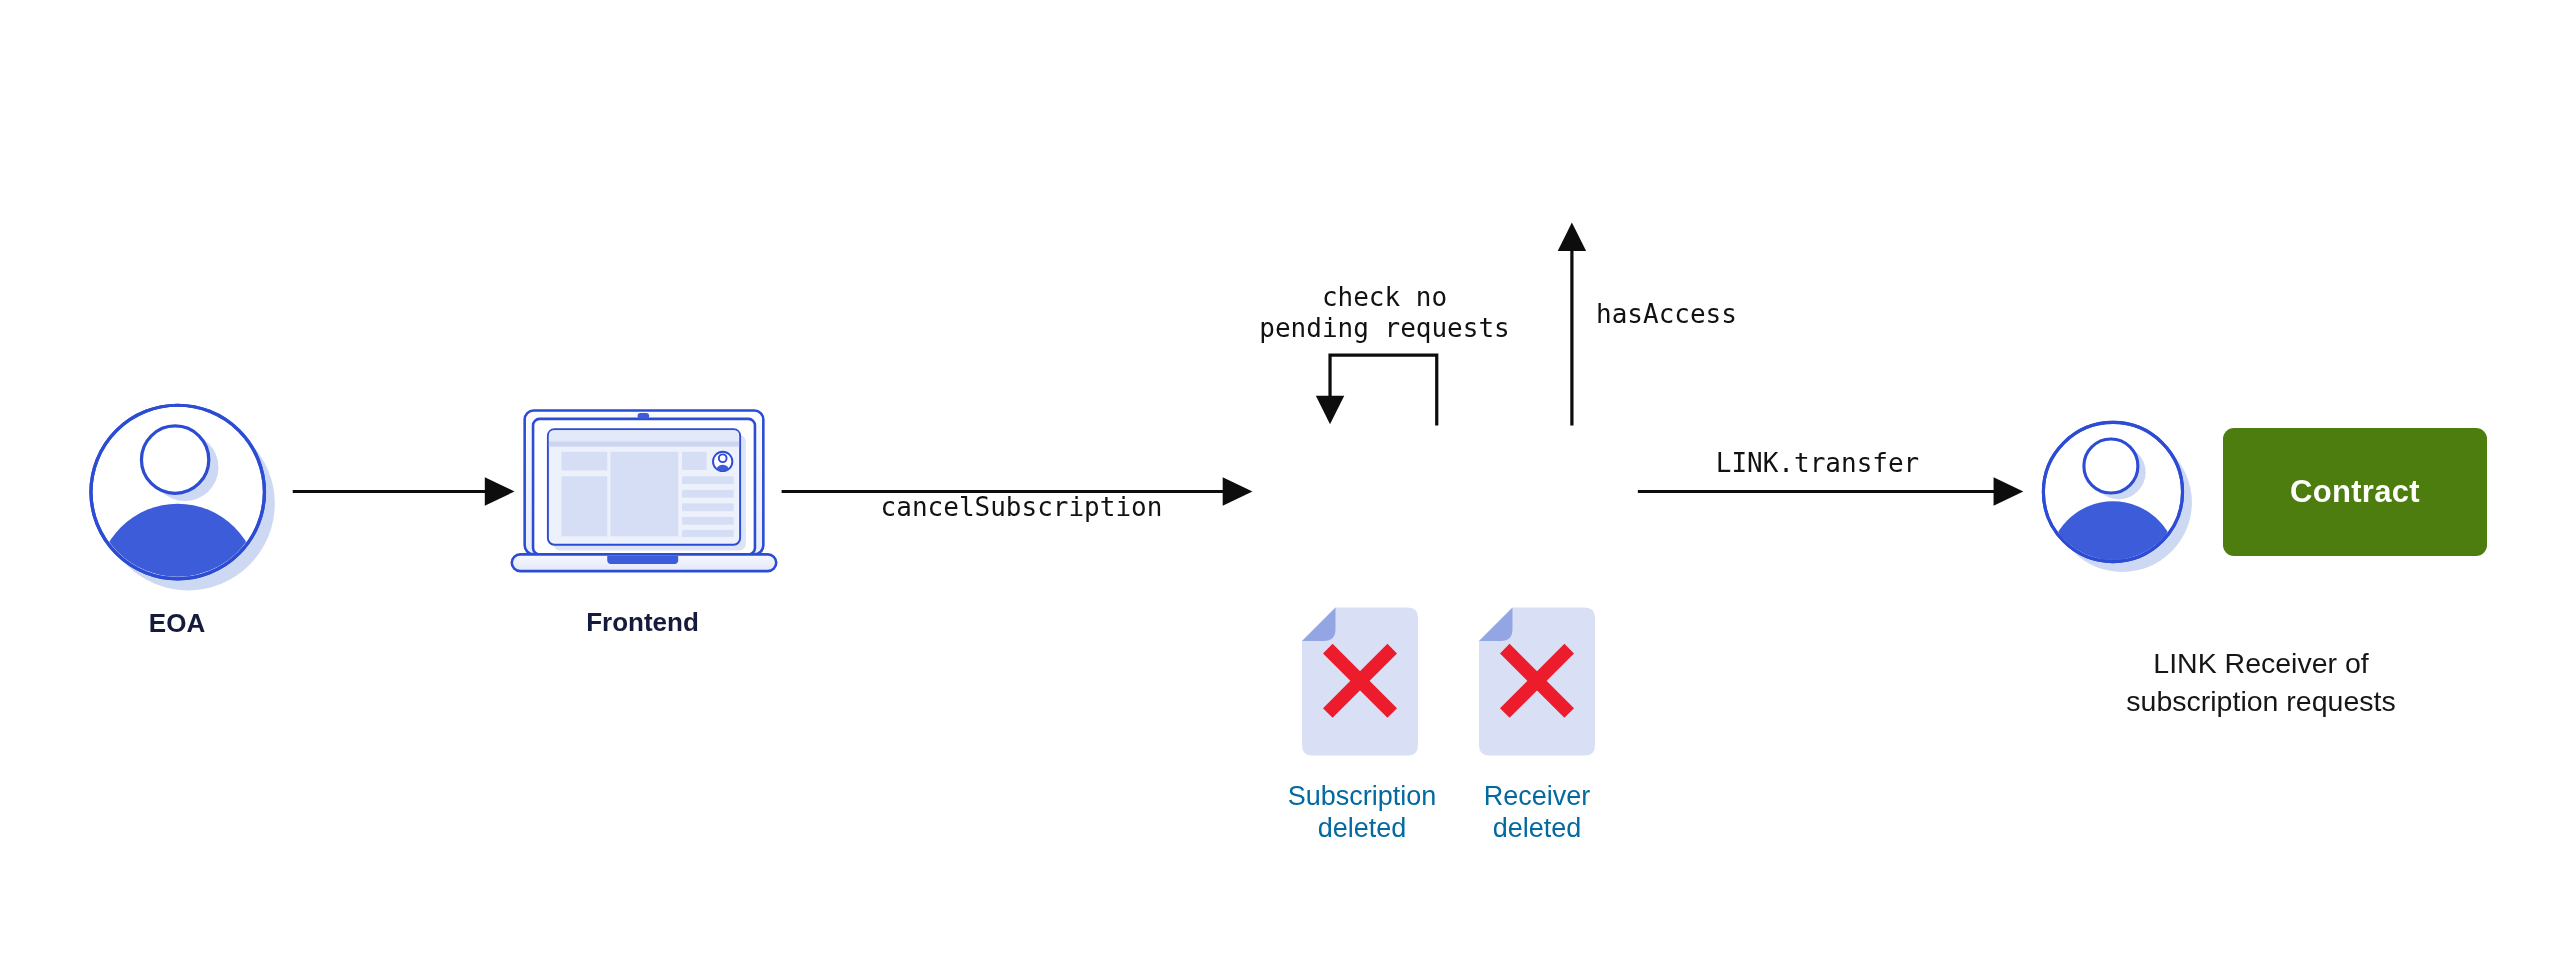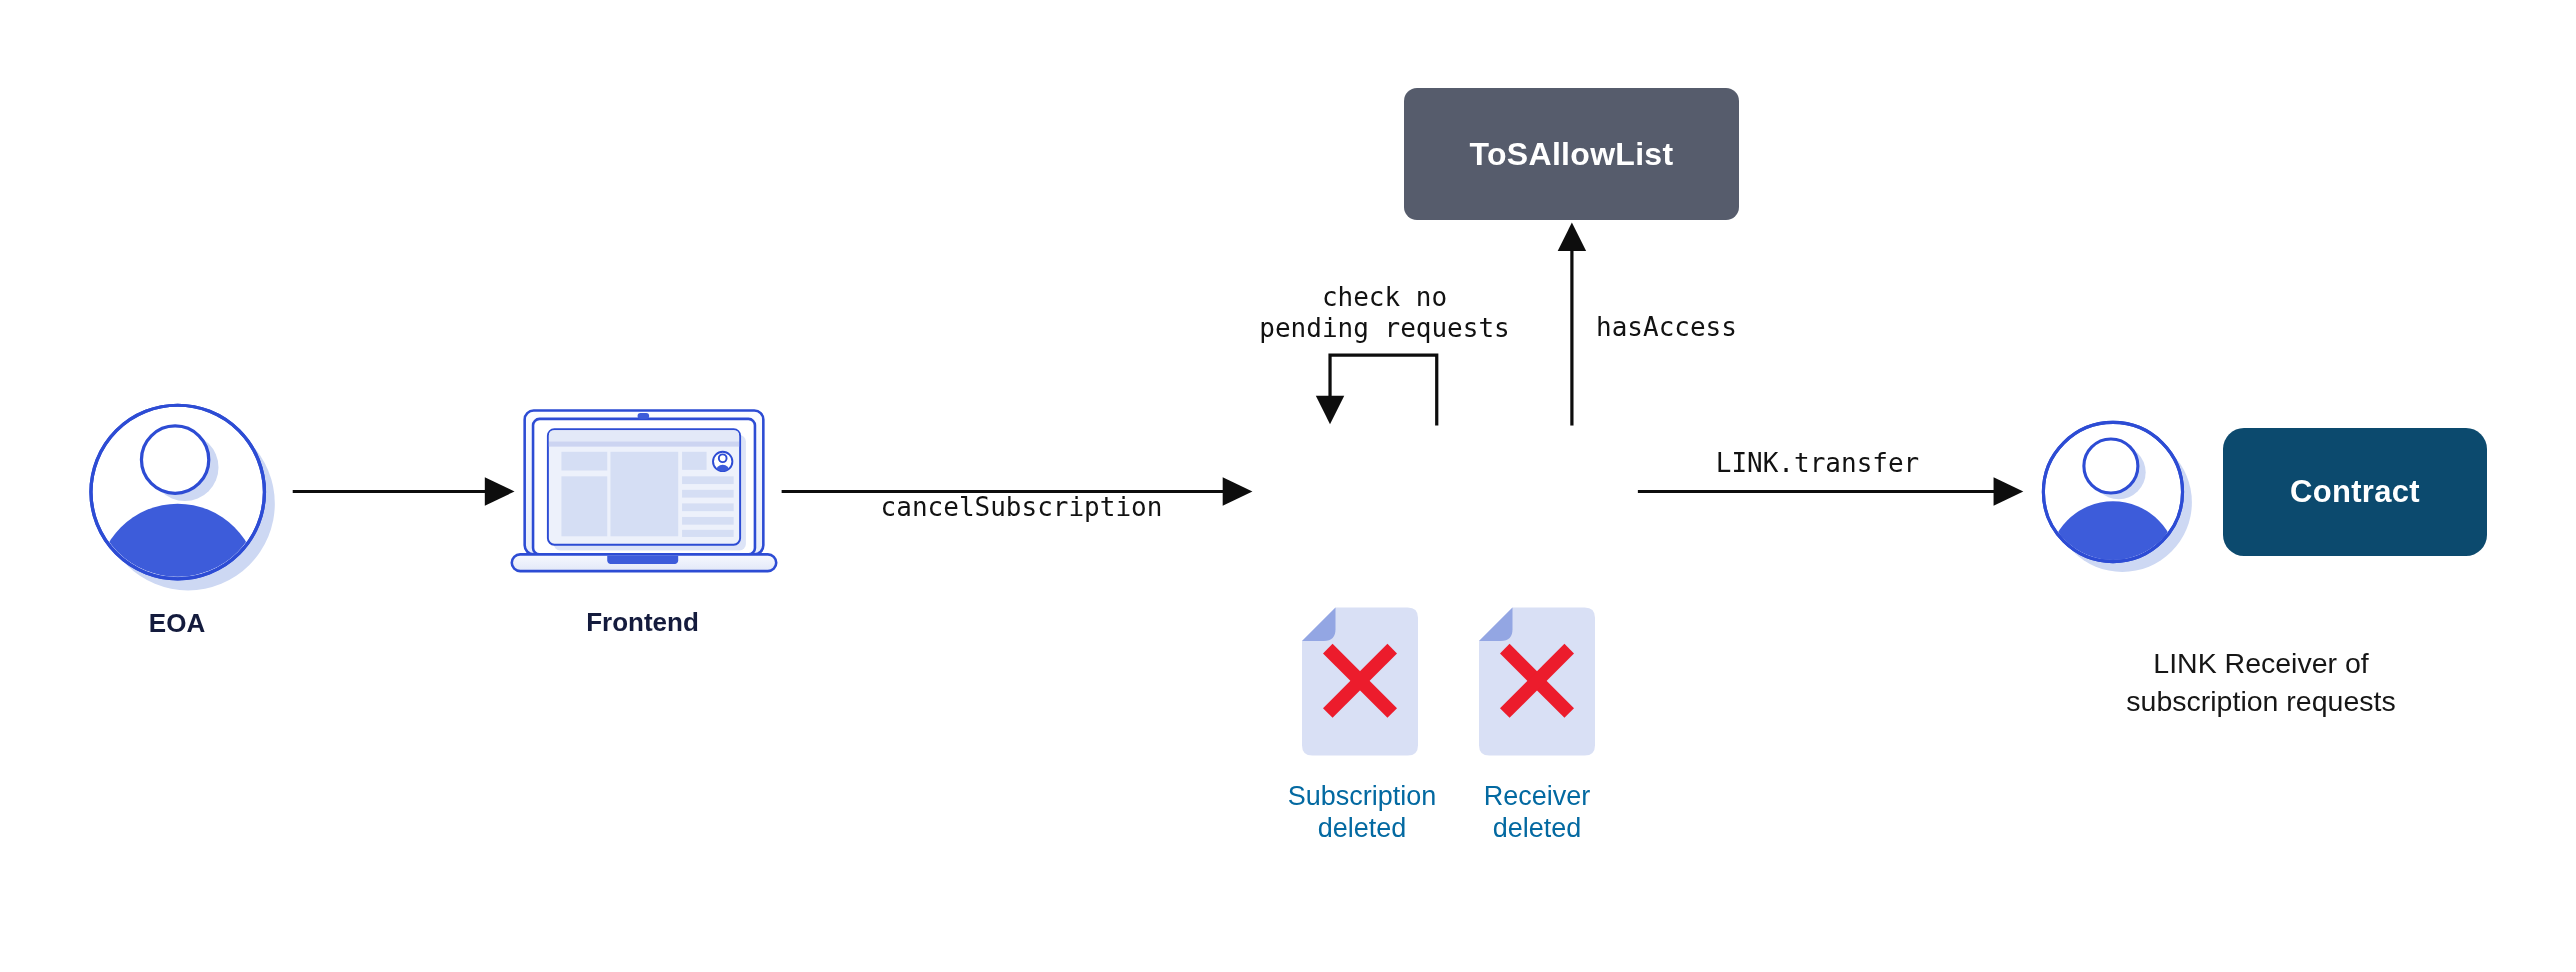--- a/index.html
+++ b/index.html
@@ -7,21 +7,21 @@
     position:relative; width:2576px; height:972px; background:#ffffff;
     font-family:"Liberation Sans", sans-serif; overflow:hidden;
   }
   .abs { position:absolute; }
   svg { display:block; }
   .node {
     position:absolute; display:flex; align-items:center; justify-content:center;
     color:#ffffff; font-weight:bold; letter-spacing:0.3px;
   }
   .node.slate { background:#565c6c; border-radius:13px; font-size:32px; }
-  .node.navy  { background:#0c4a6e; border-radius:21px; font-size:31px; }
+  .node.navy  { background:#4d7c0f; border-radius:11px; font-size:31px; }
   .node-label {
     position:absolute; font-weight:bold; font-size:26px; color:#141b3d;
     text-align:center; white-space:nowrap;
   }
   .mono {
     position:absolute; font-family:"DejaVu Sans Mono", monospace;
     font-size:26px; line-height:31px; color:#121212; text-align:center; white-space:nowrap;
   }
   .caption {
     position:absolute; font-size:28.5px; line-height:38px; color:#161616;
@@ -125,28 +125,25 @@
   </svg>
   <div class="node-label" style="left:513px; top:607px; width:259px;">Frontend</div>
 
   <div class="mono" style="left:860px; top:448px; width:323px;margin-top:44px;">cancelSubscription</div>
 
   <div class="mono" style="left:1223px; top:282px; width:323px;">
     <span>check no</span><br>
     <span>pending requests</span>
   </div>
 
-  <div class="mono" style="left:1594px; top:312px; width:145px;">hasAccess</div>
+  <div class="mono" style="left:1594px; top:299px; width:145px;">hasAccess</div>
 
   <div class="mono" style="left:1656px; top:448px; width:323px;">LINK.transfer</div>
 
 
-  <div class="node slate" style="left:1404px; top:88px; width:335px; height:132px;">
-    <span>ToSAllowList</span>
-  </div>
 
   <div class="node navy" style="left:2223px; top:428px; width:264px; height:128px;">
     <span>Contract</span>
   </div>
 
   <svg class="abs" style="left:2033px; top:411px;" width="162" height="162" viewBox="0 0 312 312">
     <circle cx="172" cy="176" r="134" fill="#cdd8f3"></circle>
     <circle cx="154" cy="156" r="134" fill="#ffffff" stroke="#2d4cd4" stroke-width="6"></circle>
     <clipPath id="rcvClip">
         <circle cx="154" cy="156" r="131"></circle>

